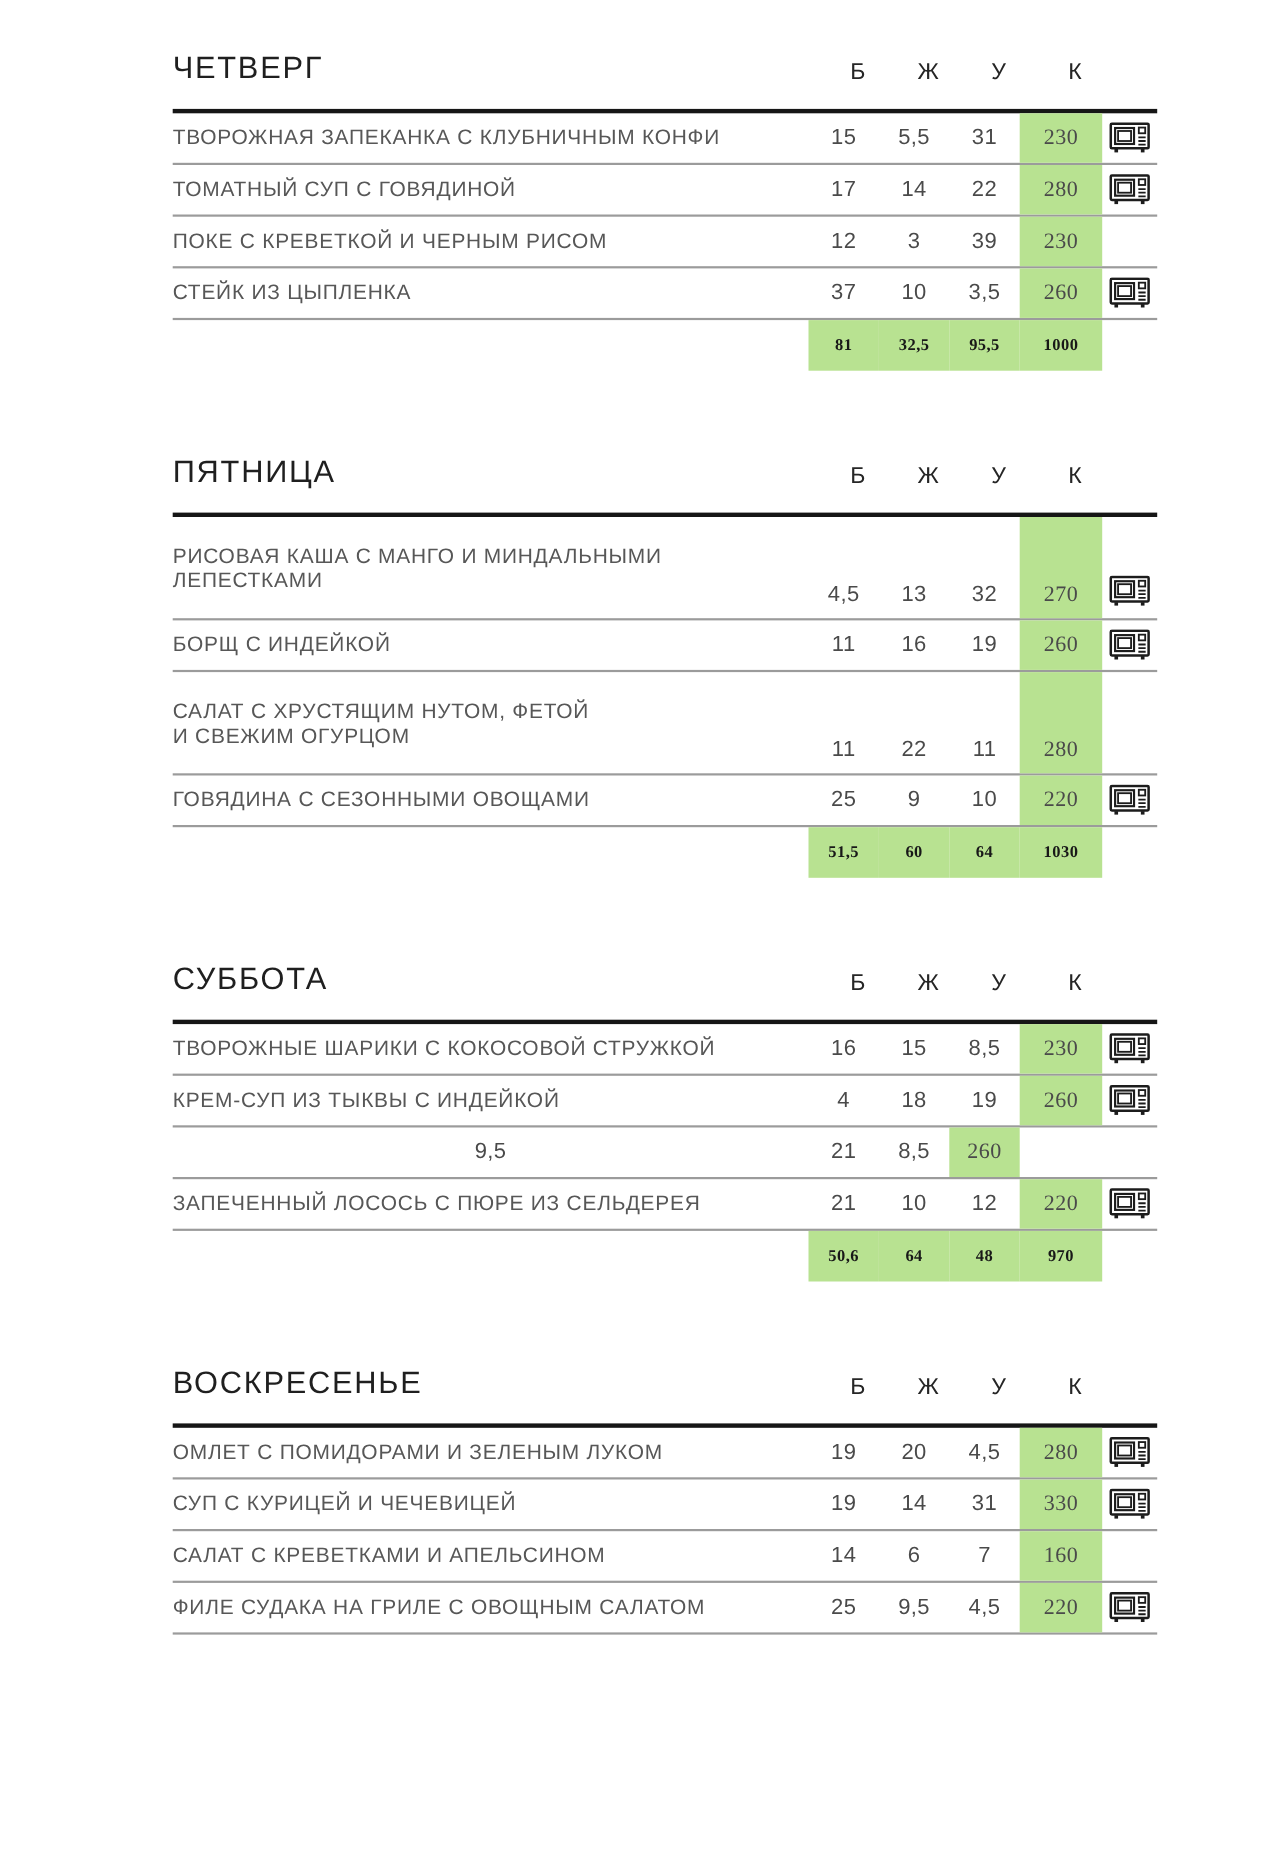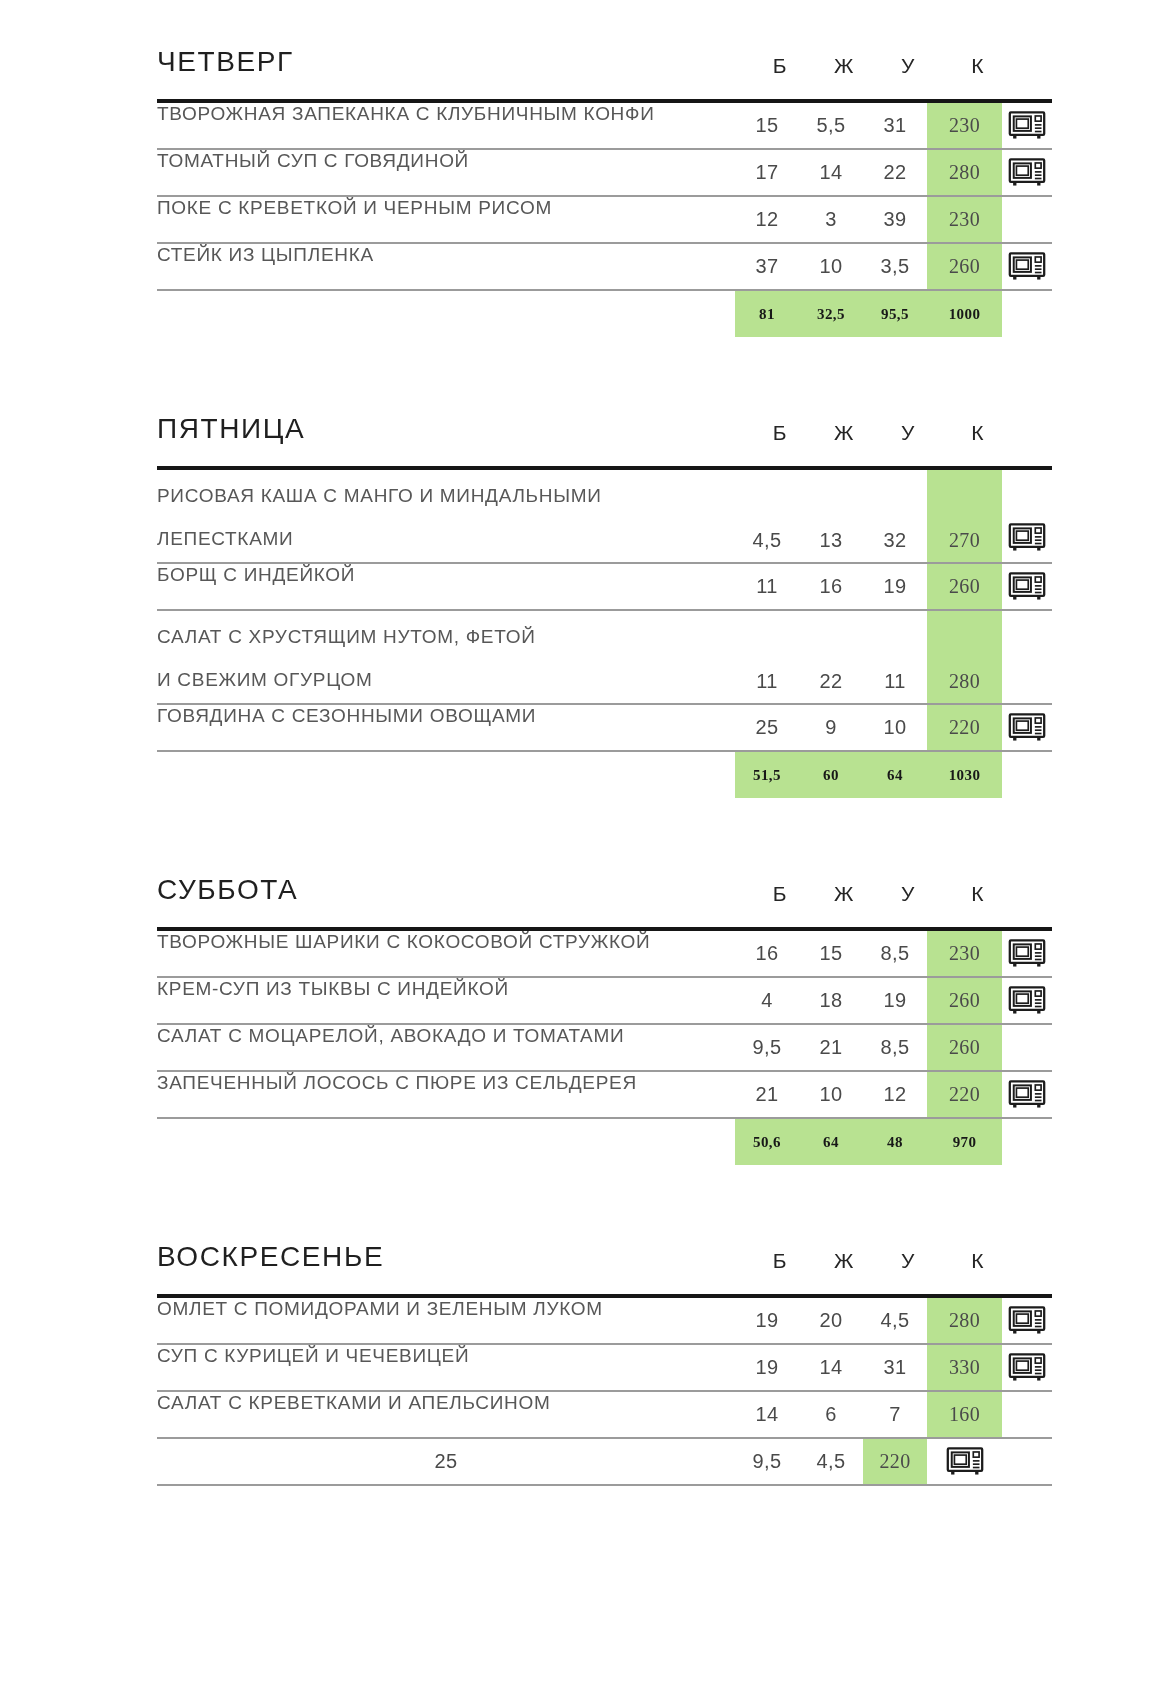--- a/index.html
+++ b/index.html
@@ -35,27 +35,27 @@
     text-align:center;
     font-size:21px;
     color:#262626;
     transform:translateX(13px);
     letter-spacing:0.5px;
   }
   .rows{border-top:4px solid var(--rule-dark);}
   .dish-row{border-bottom:2px solid var(--rule-light);min-height:47px;}
   .dish-row.two{min-height:94px;}
   .dish-name{
-    display:flex;
+    display:flex;align-items:center;
     font-size:19px;color:var(--text);
     letter-spacing:0.7px;
     padding-right:10px;
   }
   .two .dish-name{
-    flex-direction:column;align-items:flex-start;justify-content:space-between;
+    flex-direction:column;align-items:flex-start;justify-content:center;
     padding-top:15px;padding-bottom:12px;
   }
   .cell{
     display:flex;align-items:center;justify-content:center;
     font-size:20px;color:var(--value);
     letter-spacing:0.4px;
   }
   .k-cell{background:var(--green);font-family:Liberation Serif, serif;}
   .icon-cell{display:flex;align-items:center;justify-content:center;}
   .two .cell,.two .icon-cell{align-items:flex-end;padding-bottom:10px;}
@@ -331,23 +331,20 @@
                 <line x1="25.6" y1="13.4" x2="32" y2="13.4" stroke="#1c1c1c" stroke-width="1.6"></line>
                 <line x1="25.6" y1="16.6" x2="32" y2="16.6" stroke="#1c1c1c" stroke-width="1.6"></line>
                 <line x1="25.6" y1="19.8" x2="32" y2="19.8" stroke="#1c1c1c" stroke-width="1.6"></line>
                 <rect x="4.6" y="23.6" width="3.2" height="3" fill="#1c1c1c"></rect>
                 <rect x="27.8" y="23.6" width="3.2" height="3" fill="#1c1c1c"></rect>
               </svg>
             </span>
           </div>
         </div>
         <div class="grid dish-row">
-          <div class="dish-name">
-            <div>САЛАТ С МОЦАРЕЛОЙ, АВОКАДО И ТОМАТАМИ</div>
-          </div>
           <div class="cell">9,5</div>
           <div class="cell">21</div>
           <div class="cell">8,5</div>
           <div class="cell k-cell">260</div>
           <div class="icon-cell"></div>
         </div>
         <div class="grid dish-row">
           <div class="dish-name">
             <div>ЗАПЕЧЕННЫЙ ЛОСОСЬ С ПЮРЕ ИЗ СЕЛЬДЕРЕЯ</div>
           </div>
@@ -443,20 +440,23 @@
           <div class="dish-name">
             <div>САЛАТ С КРЕВЕТКАМИ И АПЕЛЬСИНОМ</div>
           </div>
           <div class="cell">14</div>
           <div class="cell">6</div>
           <div class="cell">7</div>
           <div class="cell k-cell">160</div>
           <div class="icon-cell"></div>
         </div>
         <div class="grid dish-row">
+          <div class="dish-name">
+            <div>ФИЛЕ СУДАКА НА ГРИЛЕ С ОВОЩНЫМ САЛАТОМ</div>
+          </div>
           <div class="cell">25</div>
           <div class="cell">9,5</div>
           <div class="cell">4,5</div>
           <div class="cell k-cell">220</div>
           <div class="icon-cell">
             <span class="mw">
               <svg width="38" height="29" viewBox="0 0 36 28" fill="none" xmlns="http://www.w3.org/2000/svg">
                 <rect x="1.4" y="1.4" width="33.2" height="21.6" rx="1" stroke="#1c1c1c" stroke-width="2.2"></rect>
                 <rect x="5.2" y="5.2" width="16.6" height="14" stroke="#1c1c1c" stroke-width="1.9"></rect>
                 <rect x="7.8" y="7.8" width="11.4" height="8.8" stroke="#1c1c1c" stroke-width="1.6"></rect>

